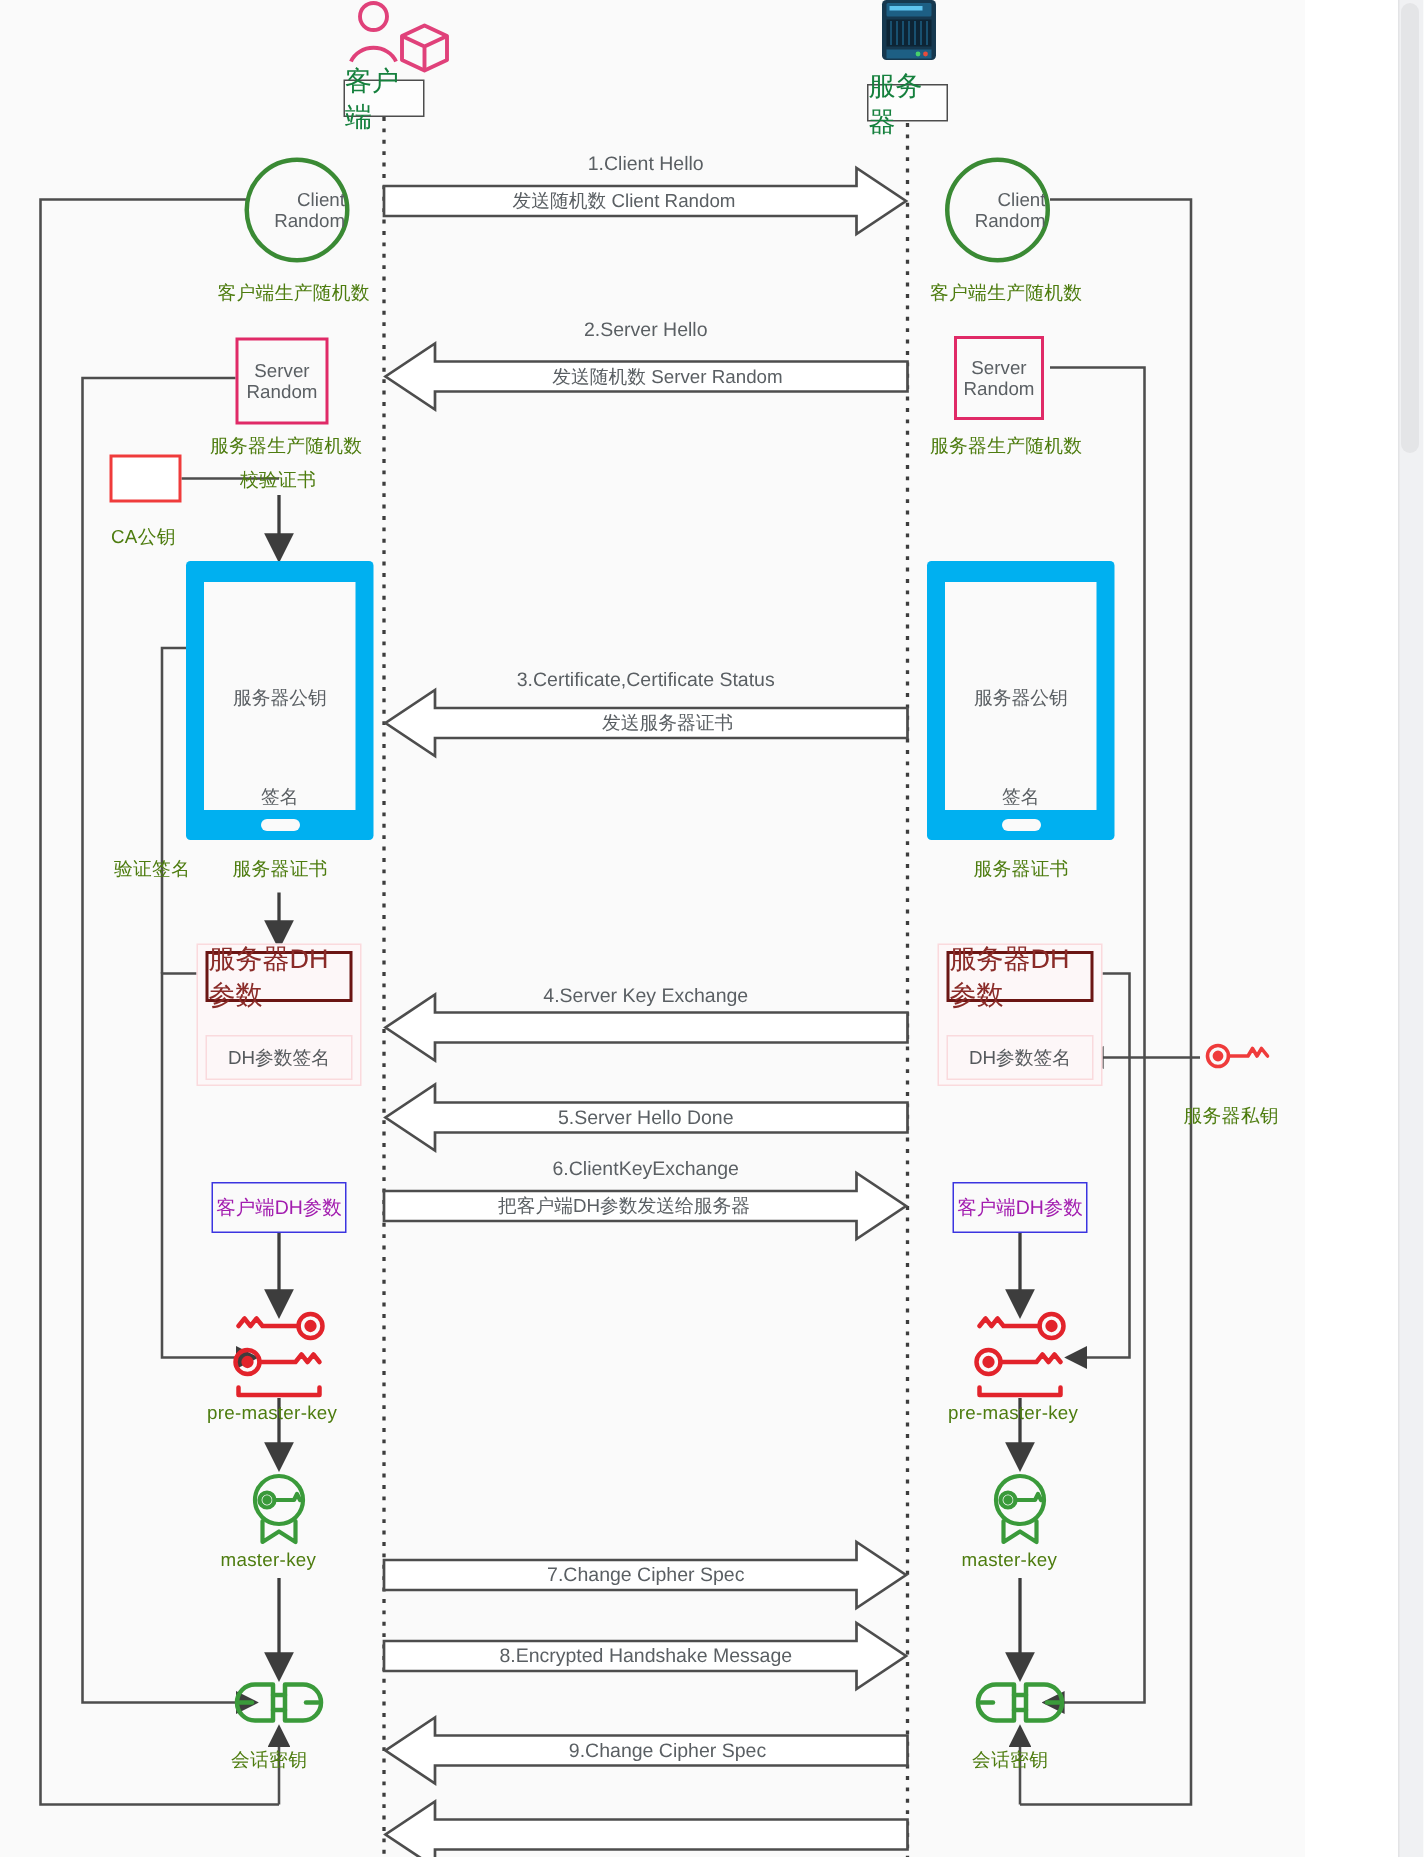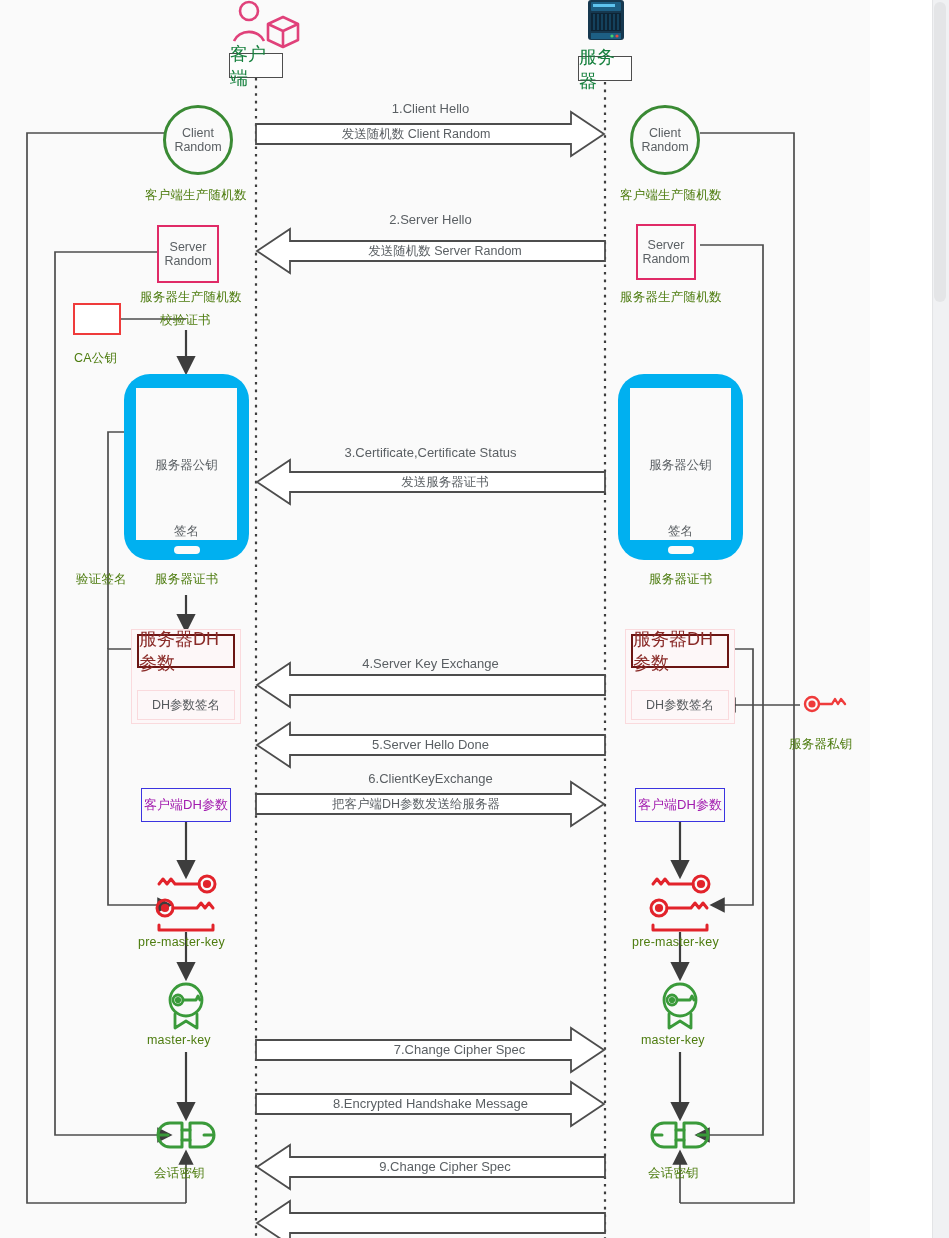--- a/index.html
+++ b/index.html
@@ -13,36 +13,36 @@
   .svglayer{position:absolute;left:0;top:0;width:870px;height:1238px;}
 
   .lbl{position:absolute;color:#4d7c0f;font-size:12.5px;white-space:nowrap;letter-spacing:.2px;}
   .arrow-title{position:absolute;color:#5a5f63;font-size:13px;white-space:nowrap;text-align:center;}
   .arrow-sub{position:absolute;color:#5a5f63;font-size:12.5px;white-space:nowrap;text-align:center;}
 
   .endpoint{position:absolute;box-sizing:border-box;border:1.6px solid #4d4d4d;background:#fdfdfd;
     display:flex;align-items:center;justify-content:center;font-size:18px;color:#15803d;}
 
   .circle-green{position:absolute;box-sizing:border-box;border:3px solid #3a8a34;border-radius:50%;
-     background:#fafafa;display:flex;align-items:center;justify-content:center;flex-direction:column;
+     background:#fafafa;display:flex;align-items:flex-end;justify-content:center;flex-direction:column;
      font-size:12.5px;color:#5a5f63;line-height:1.15;}
 
   .box-pink{position:absolute;box-sizing:border-box;border:2.4px solid #e02a67;background:#fafafa;
      display:flex;align-items:center;justify-content:center;flex-direction:column;
      font-size:12.5px;color:#5a5f63;line-height:1.15;}
 
   .dh-outer{position:absolute;box-sizing:border-box;border:1.6px solid #fadadd;background:#fdf7f8;}
   .dh-top{position:absolute;box-sizing:border-box;border:2.4px solid #6b1513;background:#fdf7f8;
      display:flex;align-items:center;justify-content:center;font-size:18px;color:#8a2b28;}
   .dh-bot{position:absolute;box-sizing:border-box;border:1.6px solid #fadadd;background:#fdf7f8;
      display:flex;align-items:center;justify-content:center;font-size:12.5px;color:#55595c;}
   .box-blue{position:absolute;box-sizing:border-box;border:1.6px solid #3b34e0;background:#fafafa;
      display:flex;align-items:center;justify-content:center;font-size:13px;color:#a21caf;}
 
-  .tablet{position:absolute;box-sizing:border-box;background:#00b0f0;border-radius:26px;padding:14px 12px 20px 12px;}
+  .tablet{position:absolute;box-sizing:border-box;background:#00b0f0;border-radius:3px;padding:14px 12px 20px 12px;}
   .tablet-screen{box-sizing:border-box;width:100%;height:100%;background:#fafafa;
      display:flex;flex-direction:column;align-items:center;justify-content:flex-start;padding-top:10px;}
   .tablet-home{position:absolute;left:50%;bottom:6px;transform:translateX(-50%);
      width:26px;height:8px;border-radius:4px;background:#fafafa;}
   .tablet-cap{font-size:12.5px;color:#5a5f63;margin-top:4px;}
   .ca-key-box{position:absolute;box-sizing:border-box;border:2.2px solid #ef3b3b;background:#fff;
      display:flex;align-items:center;justify-content:center;}
 </style>
 </head>
 <body>
@@ -352,21 +352,21 @@
   <div class="arrow-title" style="left:256px;top:445px;width:349px;">3.Certificate,Certificate Status</div>
   <div class="arrow-sub" style="left:285px;top:474px;width:320px;">发送服务器证书</div>
 
   <div class="arrow-title" style="left:256px;top:656px;width:349px;">4.Server Key Exchange</div>
 
   <div class="arrow-title" style="left:256px;top:737px;width:349px;">5.Server Hello Done</div>
 
   <div class="arrow-title" style="left:256px;top:771px;width:349px;">6.ClientKeyExchange</div>
   <div class="arrow-sub" style="left:256px;top:796px;width:320px;">把客户端DH参数发送给服务器</div>
 
-  <div class="arrow-title" style="left:256px;top:1042px;width:349px;padding-left:29px;">7.Change Cipher Spec</div>
+  <div class="arrow-title" style="left:256px;top:1042px;width:349px;">7.Change Cipher Spec</div>
   <div class="arrow-title" style="left:256px;top:1096px;width:349px;">8.Encrypted Handshake Message</div>
   <div class="arrow-title" style="left:285px;top:1159px;width:320px;">9.Change Cipher Spec</div>
 
   <div id="gutter"></div>
   <div id="scrollbar-track"></div>
   <div id="scrollbar-thumb"></div>
 
 </div>
 
 </body></html>

